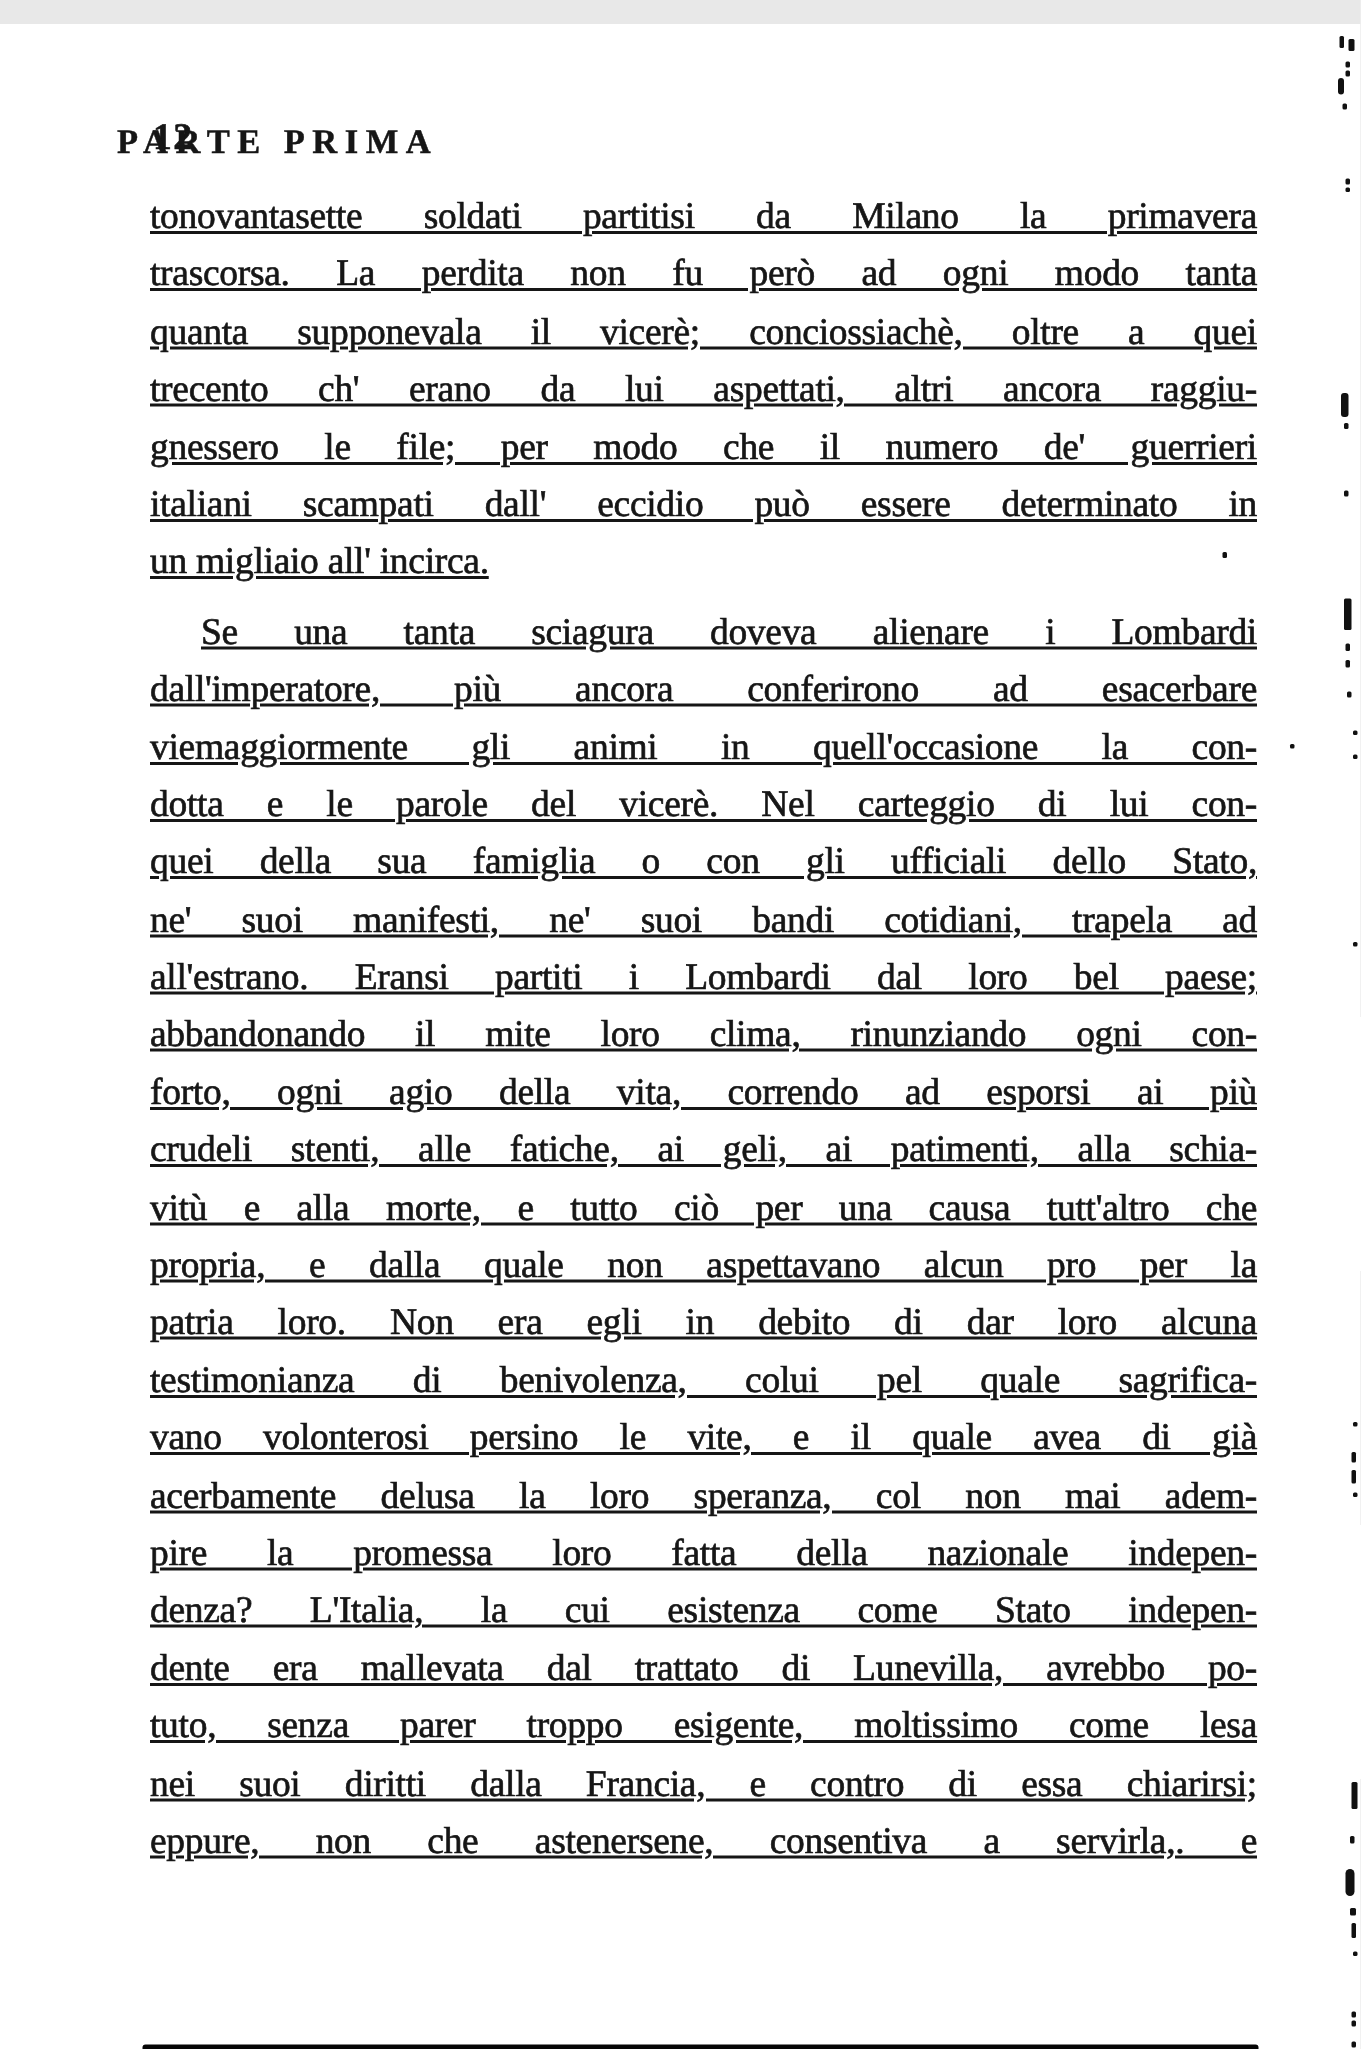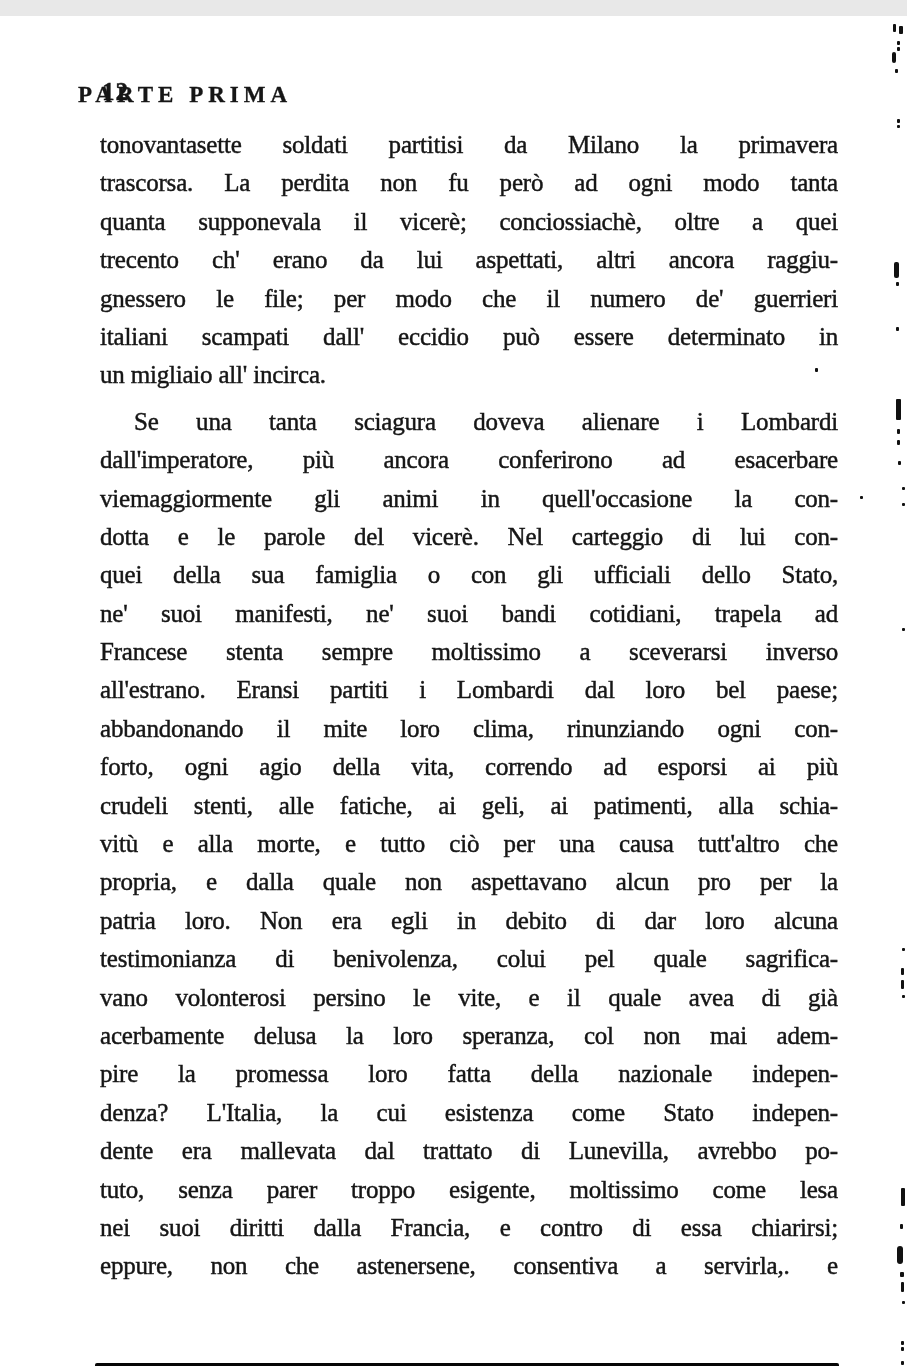--- a/index.html
+++ b/index.html
@@ -22,21 +22,21 @@
     position:absolute; left:100px; top:66px; width:738px;
     text-align:left;
     transform:translateX(-22px);
     font-size:23px; font-weight:bold;
     letter-spacing:5px;
     -webkit-text-stroke:0.3px currentColor;
   }
   .body-text {
     position:absolute; left:100px; top:110px; width:738px;
   }
-  .para { margin:0; }
+  .para { margin:0;text-decoration:underline; }
   .para + .para { margin-top:8px; }
   .line {
     height:38.4px;
     line-height:38.4px;
     font-size:25px;
     letter-spacing:-0.2px;
     -webkit-text-stroke:0.45px currentColor;
     text-align:justify;
     text-align-last:justify;
     white-space:nowrap;
@@ -75,21 +75,20 @@
         <div class="line">italiani scampati dall' eccidio può essere determinato in</div>
         <div class="line short-last">un migliaio all' incirca.</div>
       </div>
       <div class="para">
         <div class="line indented">Se una tanta sciagura doveva alienare i Lombardi</div>
         <div class="line">dall'imperatore, più ancora conferirono ad esacerbare</div>
         <div class="line">viemaggiormente gli animi in quell'occasione la  con-</div>
         <div class="line">dotta e le parole del vicerè. Nel carteggio di lui con-</div>
         <div class="line">quei della sua famiglia o con gli ufficiali dello Stato,</div>
         <div class="line">ne' suoi manifesti, ne' suoi bandi cotidiani, trapela ad</div>
-        <div class="line">Francese stenta sempre moltissimo a sceverarsi inverso</div>
         <div class="line">all'estrano. Eransi partiti i Lombardi dal loro bel paese;</div>
         <div class="line">abbandonando il mite loro clima, rinunziando ogni con-</div>
         <div class="line">forto, ogni agio della vita, correndo ad esporsi ai più</div>
         <div class="line">crudeli stenti, alle fatiche, ai geli, ai patimenti, alla schia-</div>
         <div class="line">vitù e alla morte, e tutto ciò per una causa tutt'altro che</div>
         <div class="line">propria, e dalla quale non aspettavano alcun pro per la</div>
         <div class="line">patria loro. Non era egli in debito di dar loro alcuna</div>
         <div class="line">testimonianza di benivolenza, colui pel quale sagrifica-</div>
         <div class="line">vano volonterosi persino le vite, e il quale avea di già</div>
         <div class="line">acerbamente delusa la loro speranza, col non mai adem-</div>

